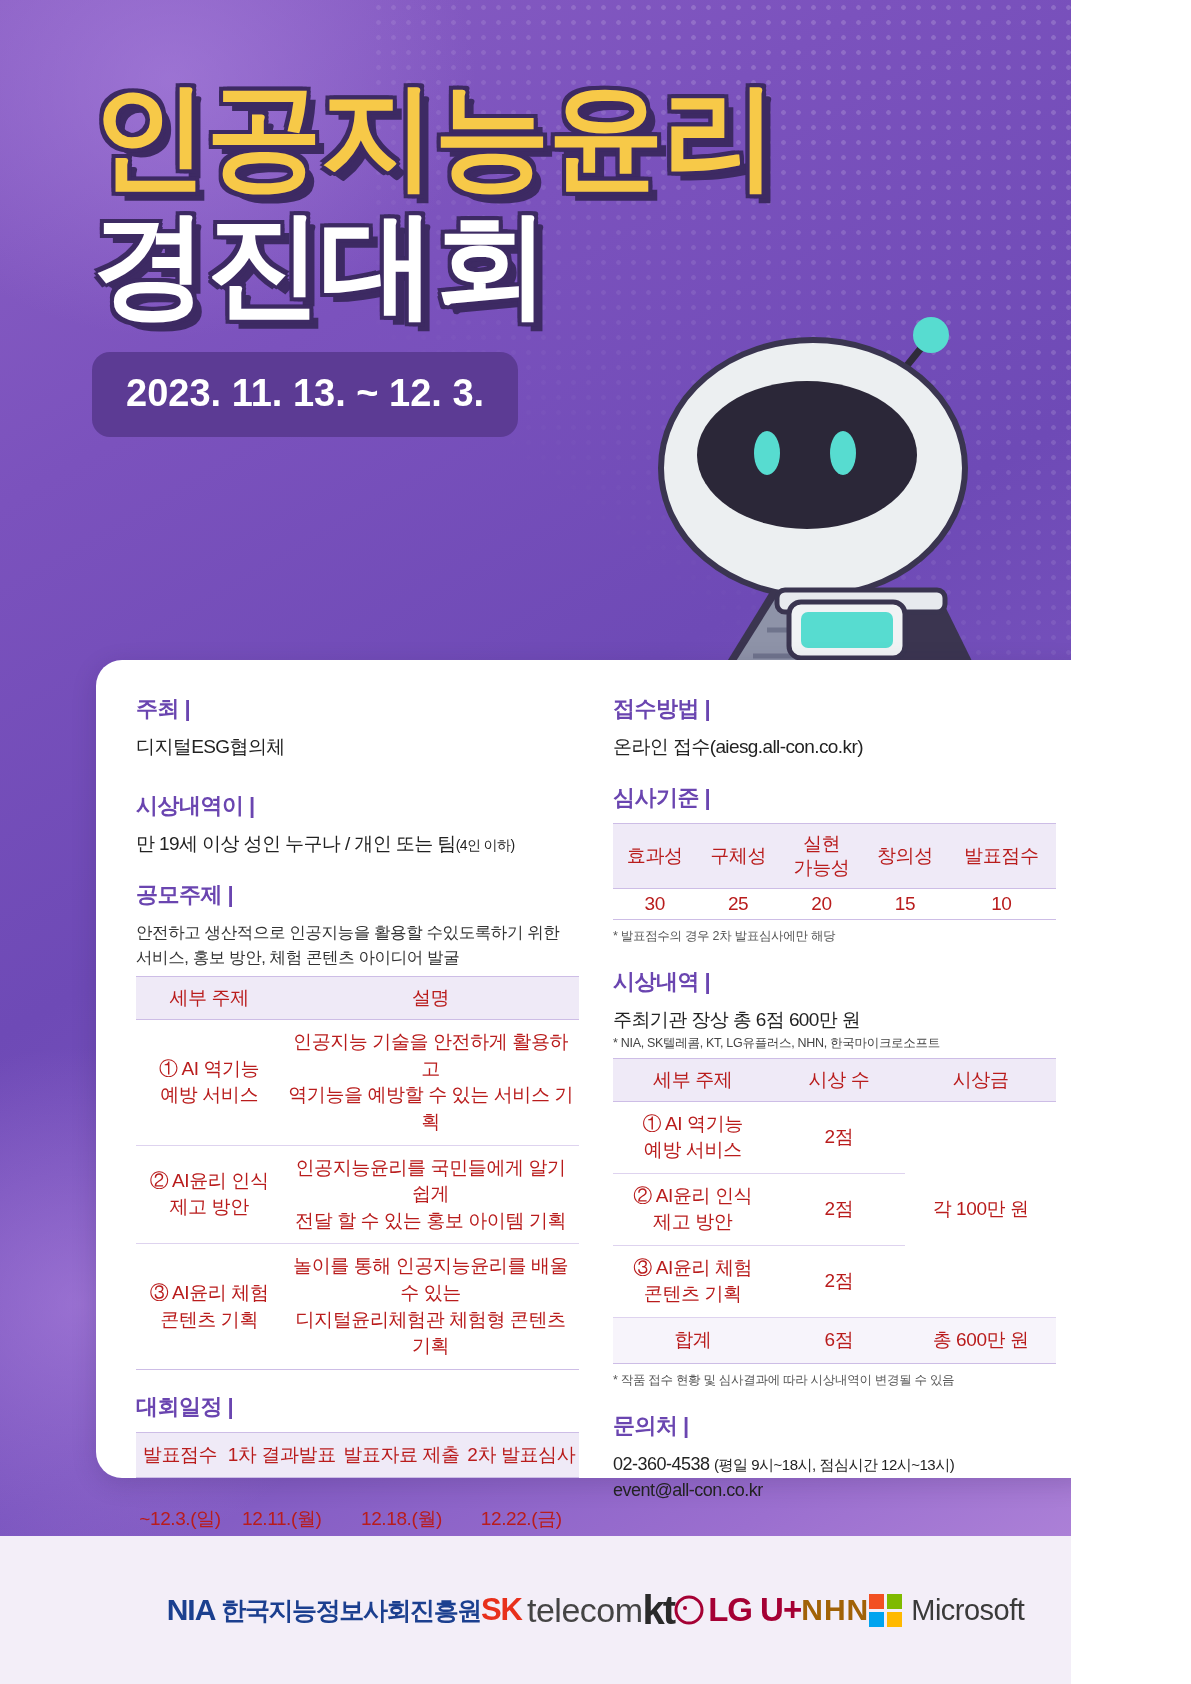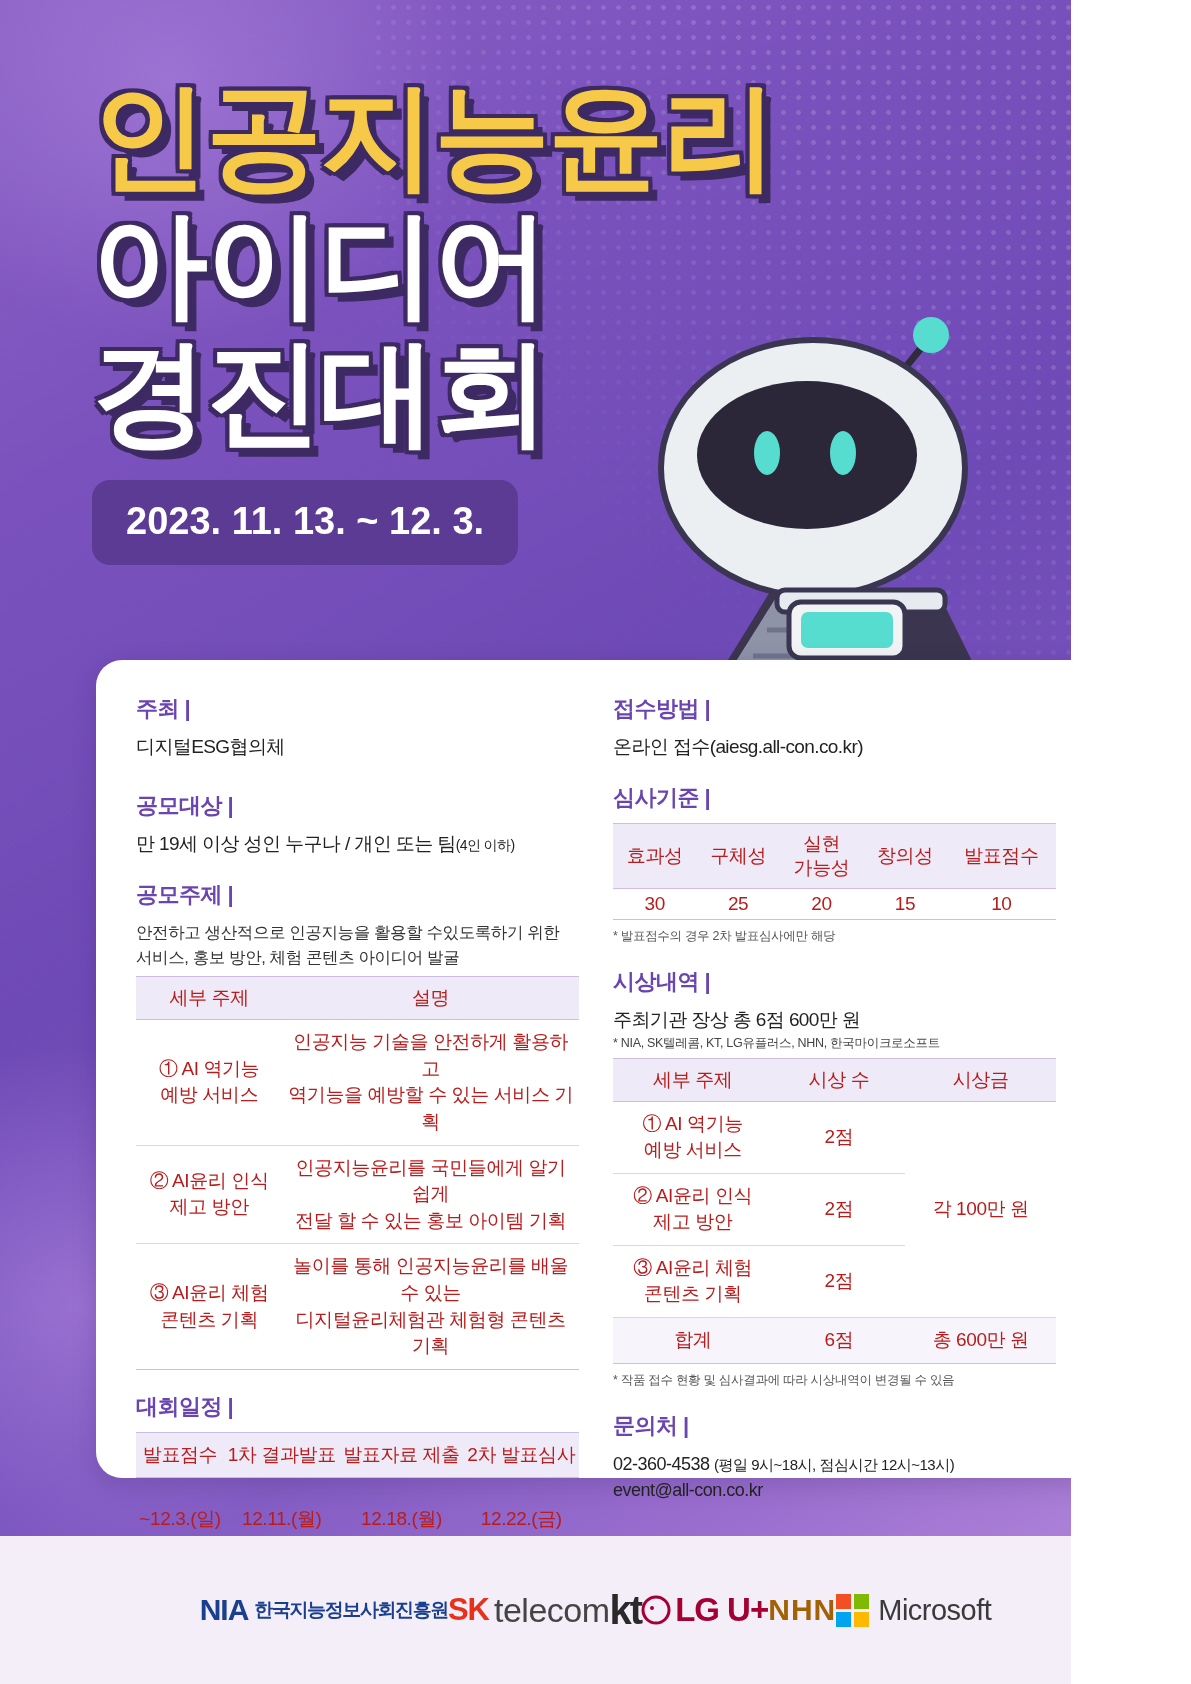--- a/index.html
+++ b/index.html
@@ -126,41 +126,40 @@
   
   .footer {
     position: absolute; bottom: 0; left: 0;
     width: 1191px; height: 148px;
     background: #f3eef8;
     display: flex; align-items: center; justify-content: center;
     z-index: 8;
   }
   .logo { display: flex; align-items: center; }
   .nia-txt { font-size: 30px; font-weight: bold; color: #1b3f8f; letter-spacing: -1px; }
-  .nia-sub { font-size: 19px; font-weight: bold; color: #1b3f8f; margin-left: 6px; letter-spacing: -1.4px; }
+  .nia-sub { font-size: 25px; font-weight: bold; color: #1b3f8f; margin-left: 6px; letter-spacing: -1.4px; }
   .sk-txt { font-size: 31px; font-weight: bold; color: #e8301b; letter-spacing: -1px; }
   .sk-tel { font-size: 34px; color: #444; margin-left: 5px; letter-spacing: -0.5px; }
   .kt-txt { font-size: 40px; font-weight: bold; color: #2a2a2a; letter-spacing: -2px; }
   .lg-txt { font-size: 33px; font-weight: bold; color: #a50034; letter-spacing: -1px; }
   .nhn-txt { font-size: 30px; font-weight: bold; color: #a16207; letter-spacing: 1px; }
   .ms-txt { font-size: 29px; color: #3a3a3a; letter-spacing: -0.5px; }
   .ms-grid { display: inline-grid; grid-template-columns: 15px 15px; grid-template-rows: 15px 15px; gap: 3px; margin-right: 9px; }
   .ms-grid i { display: block; width: 15px; height: 15px; }
 </style>
 </head>
 <body>
 
 <div class="poster">
   <div class="glow-tl"></div>
   <div class="glow-bl"></div>
   <div class="dots"></div>
 
   <div class="title-block">
     <div class="t-line t1">인공지능윤리</div>
-    <div class="t-line t2">아이디어</div>
     <div class="t-line t3">경진대회</div>
     <div class="date-badge">2023. 11. 13. ~ 12. 3.</div>
   </div>
 
   <svg class="robot" viewBox="0 0 420 430">
 
     <line x1="290" y1="120" x2="345" y2="52" stroke="#2f2b3a" stroke-width="7" stroke-linecap="round"></line>
     <circle cx="350" cy="45" r="18" fill="#57dcd0"></circle>
 
     <ellipse cx="232" cy="178" rx="152" ry="128" fill="#eceff1" stroke="#3a3550" stroke-width="6"></ellipse>
@@ -182,21 +181,21 @@
   </svg>
 
   <div class="card">
 
     <div class="col left">
 
       <h2 class="sec">주최 |</h2>
       <div class="lead">디지털ESG협의체</div>
 
       <div class="gap"></div>
-      <h2 class="sec">공모대상 |</h2>
+      <h2 class="sec">시상내역이 |</h2>
       <div class="lead">
         <span>만 19세 이상 성인 누구나 / 개인 또는 팀</span><span class="small">(4인 이하)</span>
       </div>
 
       <div class="gap-sm"></div>
       <h2 class="sec">공모주제 |</h2>
       <div class="body-txt" style="font-size:16.5px">안전하고 생산적으로 인공지능을 활용할 수있도록하기 위한 서비스, 홍보 방안, 체험 콘텐츠 아이디어 발굴</div>
 
       <table class="tbl-topic">
         <thead>

